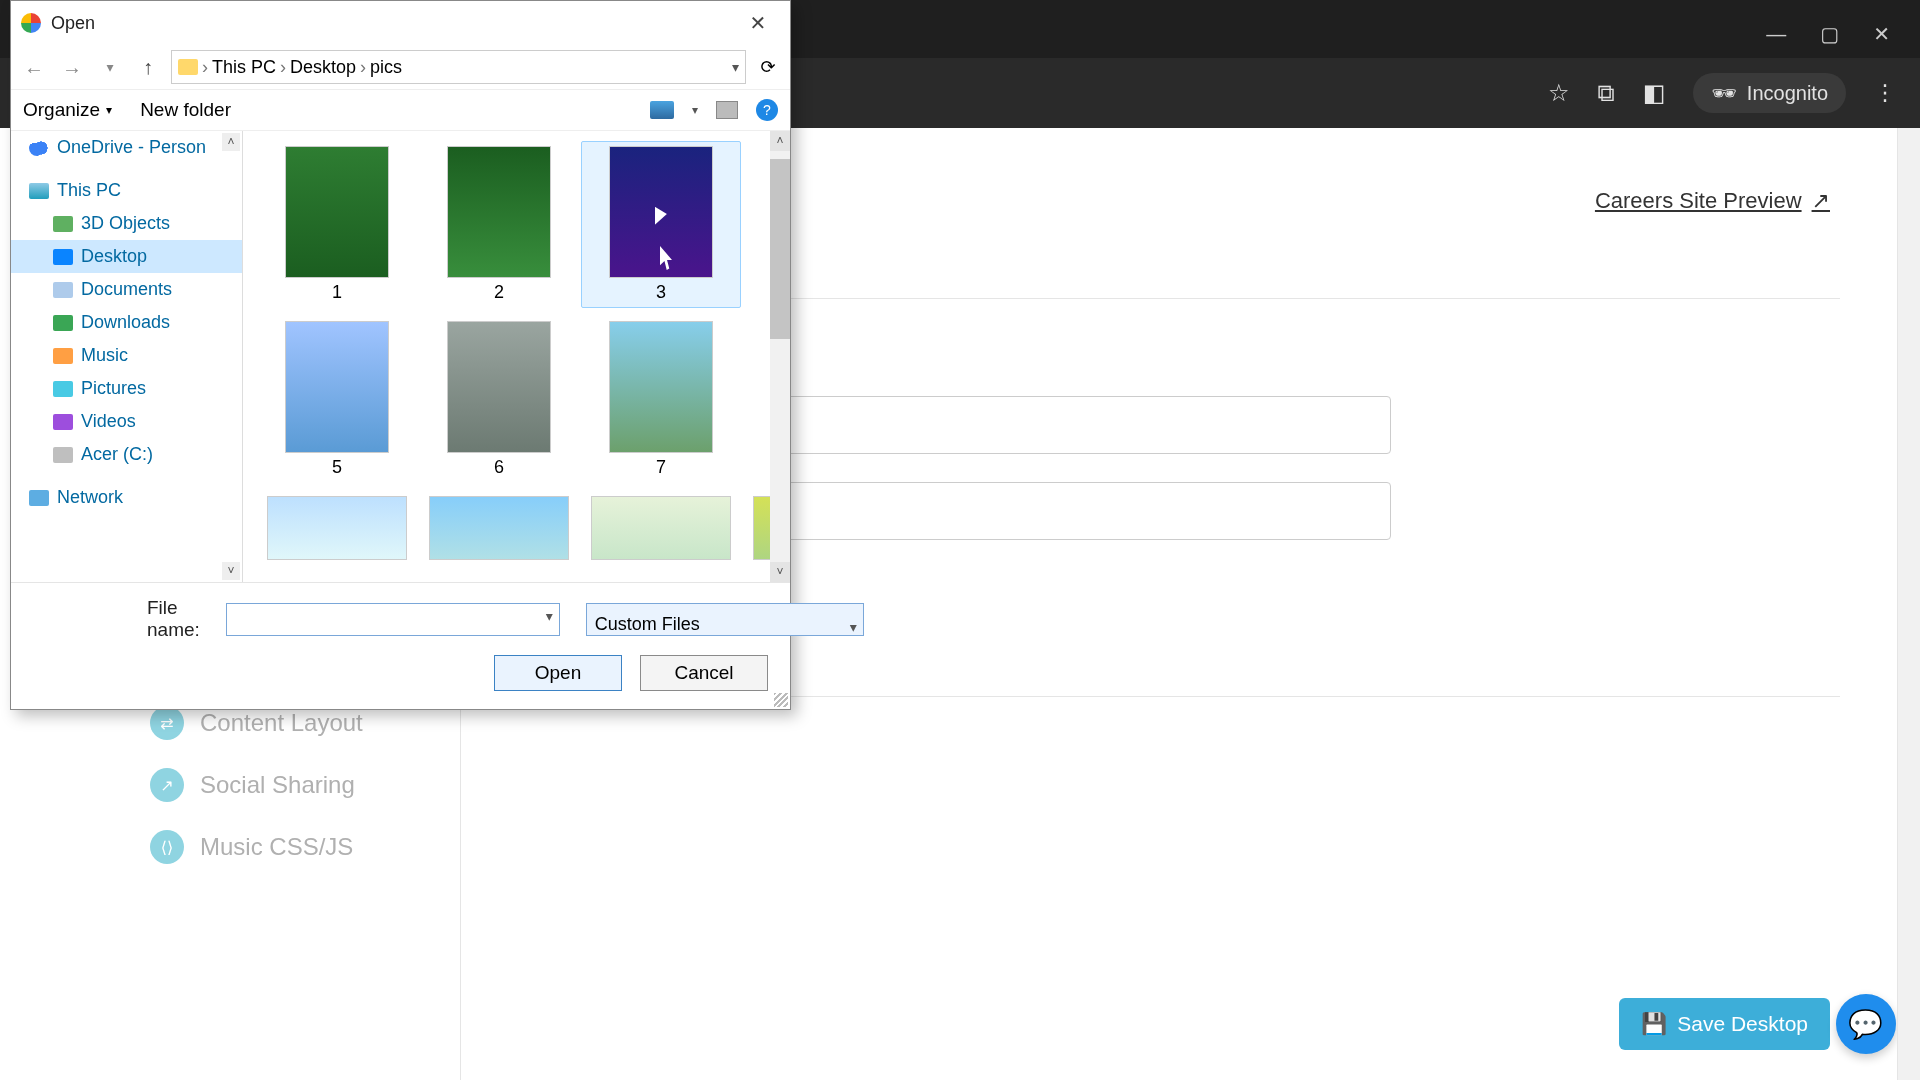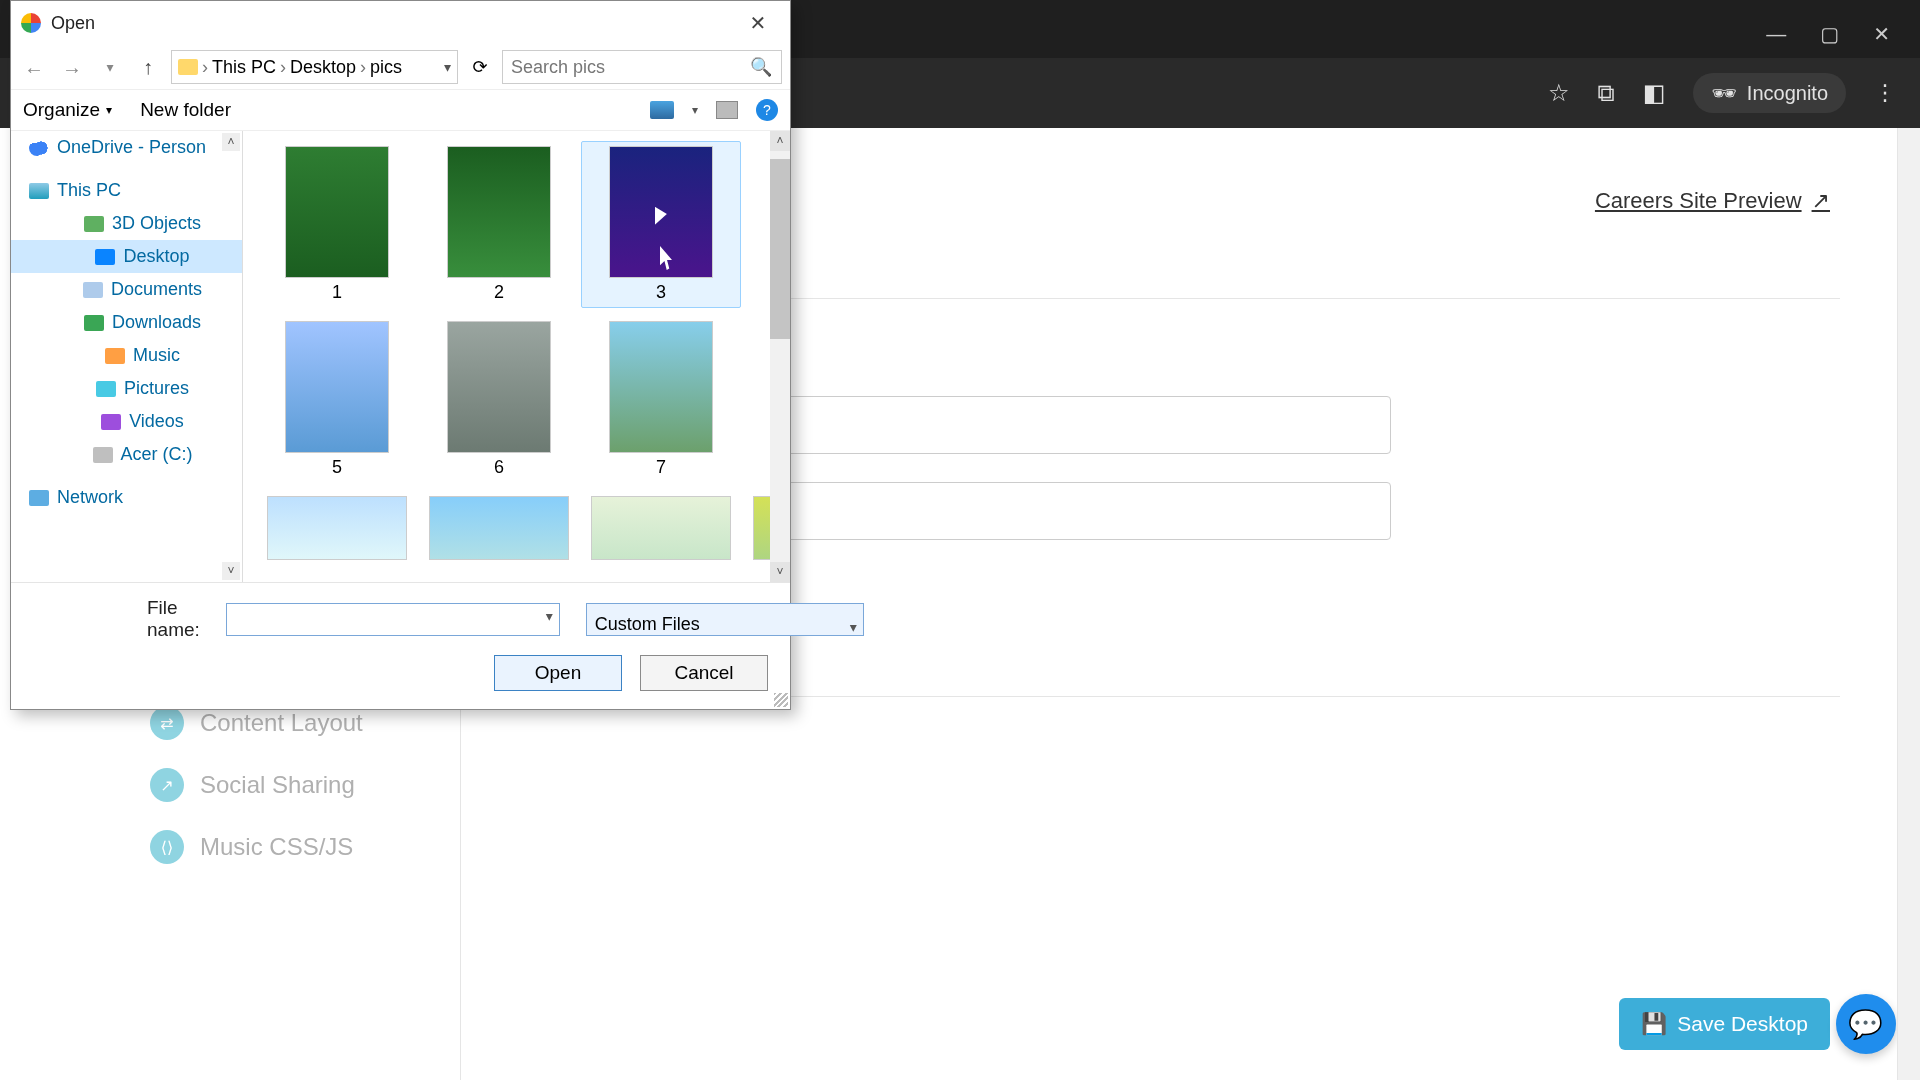--- a/index.html
+++ b/index.html
@@ -52,21 +52,21 @@
 .dlg-toolbar .org { font-size: 19px; display:flex; align-items:center; gap:6px;}
 .dlg-toolbar .right { margin-left: auto; display: flex; align-items: center; gap: 18px; }
 .view-btn { width: 24px; height: 18px; background: linear-gradient(#4aa3e0,#2e6aa0); border-radius: 2px; }
 .preview-btn { width: 22px; height: 18px; background: #bbb; border: 1px solid #888; }
 .help { width: 22px; height: 22px; border-radius: 50%; background: #1e88e5; color: #fff; font-size: 14px; display: flex; align-items: center; justify-content: center; }
 .dlg-body { flex: 1; display: flex; min-height: 0; }
 .tree { width: 232px; border-right: 1px solid #ddd; overflow: hidden; position: relative; }
 .tree-scroll-up, .tree-scroll-down { position: absolute; right: 2px; width: 18px; height: 18px; background: #eee; text-align: center; font-size: 12px; line-height: 18px; color: #555; }
 .tree-scroll-up { top: 2px; } .tree-scroll-down { bottom: 2px; }
 .tree-item { display: flex; align-items: center; gap: 8px; padding: 6px 10px 6px 18px; font-size: 18px; color: #0369a1; }
-.tree-item.indent { padding-left: 42px; justify-content: center; }
+.tree-item.indent { padding-left: 42px; }
 .tree-item.sel { background: #cde8ff; }
 .tree-ico { width: 20px; height: 16px; display: inline-block; }
 .ico-cloud { background: radial-gradient(circle at 30% 60%, #3b82f6 40%, transparent 41%), radial-gradient(circle at 60% 50%, #3b82f6 45%, transparent 46%); border-radius: 8px; }
 .ico-pc { background: linear-gradient(#8ecae6,#219ebc); border-radius: 2px; }
 .ico-3d { background: #5fb061; border-radius: 2px; }
 .ico-desk { background: #0a84ff; border-radius: 2px; }
 .ico-doc { background: #aecbeb; border-radius: 2px; }
 .ico-dl { background: #3aa655; border-radius: 2px; }
 .ico-music { background: #ff9f43; border-radius: 2px; }
 .ico-pic { background: #48cae4; border-radius: 2px; }
@@ -197,24 +197,20 @@
       <span class="folder-ico"></span>
       <span class="crumb-sep">›</span>
       <span>This PC</span>
       <span class="crumb-sep">›</span>
       <span>Desktop</span>
       <span class="crumb-sep">›</span>
       <span>pics</span>
       <span style="margin-left:auto;font-size:14px;color:#555">▾</span>
     </div>
     <span class="refresh">⟳</span>
-    <div class="search-box">
-      <span>Search pics</span>
-      <span class="mag">🔍</span>
-    </div>
   </div>
 
   <div class="dlg-toolbar">
     <span class="org">
       <span>Organize</span>
       <span style="font-size:12px">▾</span>
     </span>
     <span style="font-size:19px">New folder</span>
     <div class="right">
       <span class="view-btn"></span>

